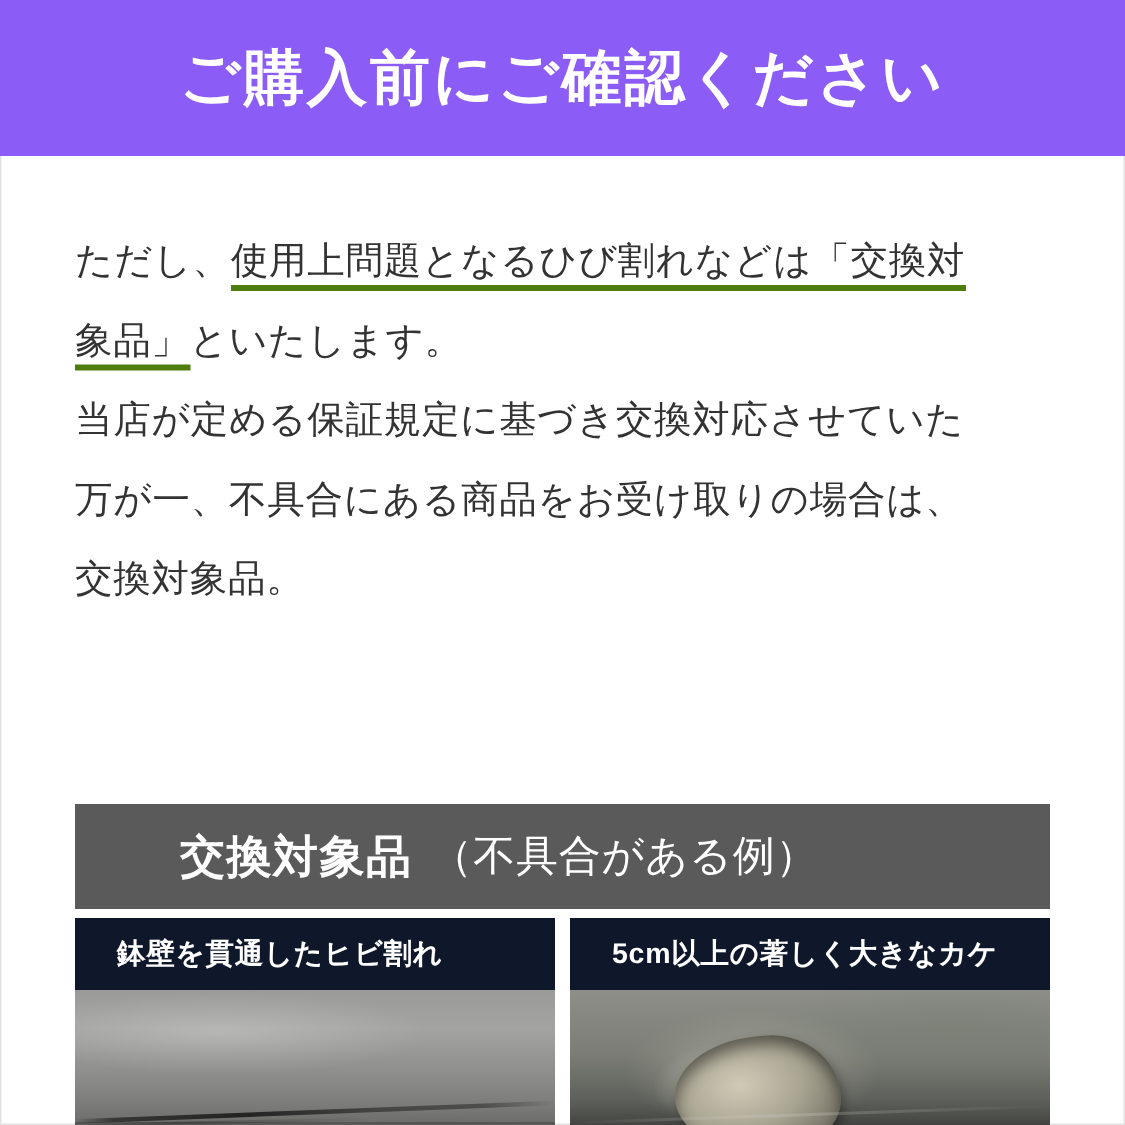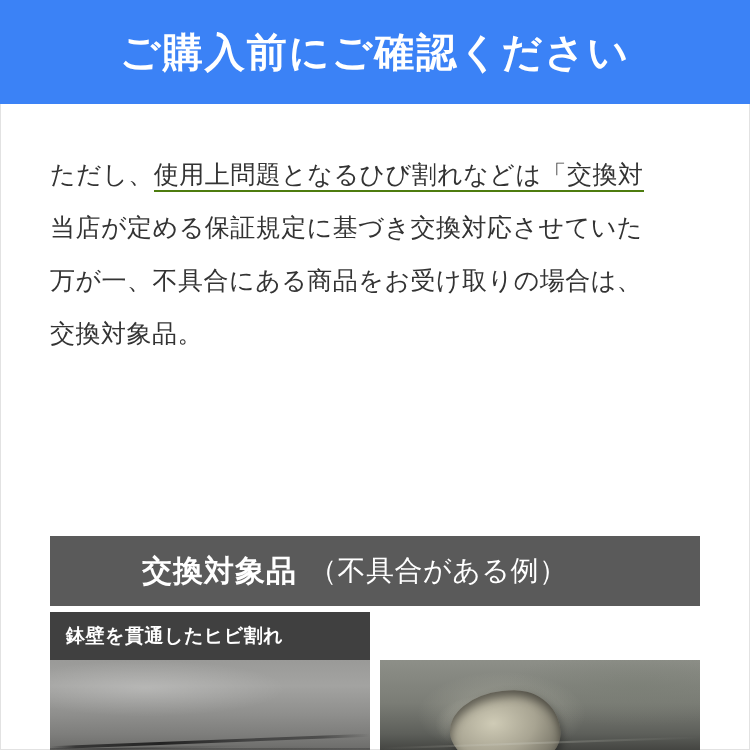--- a/index.html
+++ b/index.html
@@ -38,21 +38,21 @@
     background: #e2e2e2;
   }
 
   
   .header {
     position: absolute;
     left: 0;
     top: 0;
     width: 750px;
     height: 104px;
-    background: #3b82f6;
+    background: #8b5cf6;
     display: flex;
     align-items: center;
     justify-content: center;
   }
   .header-title {
     color: #ffffff;
     font-size: 40px;
     font-weight: bold;
     letter-spacing: 2px;
     line-height: 1;
@@ -73,36 +73,36 @@
     color: #333333;
     font-size: 25px;
     line-height: 53px;
     letter-spacing: 0.5px;
     margin: 0;
   }
   .para-1 {
     margin-bottom: 0px;
   }
   .underline {
-    border-bottom: 2px solid #4d7c0f;
+    border-bottom: 4px solid #4d7c0f;
     padding-bottom: 2px;
   }
 
   
   .section-band {
     position: absolute;
     left: 50px;
     top: 536px;
     width: 650px;
     height: 70px;
     background: #5a5a5a;
     display: flex;
     align-items: center;
     box-sizing: border-box;
-    padding-left: 92px;
+    padding-left: 70px;
   }
   .band-main {
     color: #ffffff;
     font-size: 30px;
     font-weight: bold;
     letter-spacing: 1px;
   }
   .band-sub {
     color: #ffffff;
     font-size: 28px;
@@ -125,27 +125,27 @@
     width: 320px;
     height: 190px;
     overflow: hidden;
   }
   .panel-caption {
     position: absolute;
     left: 0;
     top: 0;
     width: 100%;
     height: 48px;
-    background: #404040;
+    background: #0f172a;
     color: #ffffff;
     font-size: 19px;
     font-weight: bold;
     display: flex;
     align-items: center;
-    padding-left: 16px;
+    padding-left: 28px;
     box-sizing: border-box;
     letter-spacing: 0.5px;
     z-index: 3;
   }
   .photo {
     position: absolute;
     left: 0;
     top: 48px;
     width: 320px;
     height: 142px;
@@ -255,20 +255,21 @@
   <div class="frame-left"></div>
   <div class="frame-right"></div>
   <div class="frame-bottom"></div>
 
   <div class="header">
     <div class="header-title">ご購入前にご確認ください</div>
   </div>
 
   <div class="content">
     <p class="para para-1"><span>ただし、</span><span class="underline">使用上問題となるひび割れなどは「交換対</span></p>
+    <p class="para"><span class="underline">象品」</span><span>といたします。</span></p>
     <p class="para">当店が定める保証規定に基づき交換対応させていた</p>
     <p class="para">万が一、不具合にある商品をお受け取りの場合は、</p>
     <p class="para">交換対象品。</p>
   </div>
 
   <div class="section-band">
     <span class="band-main">交換対象品</span>
     <span class="band-sub">（不具合がある例）</span>
   </div>
 
@@ -279,20 +280,21 @@
       <div class="photo">
         <div class="photo-crack">
           <div class="crack-band"></div>
           <div class="crack-line"></div>
           <div class="crack-line2"></div>
         </div>
       </div>
     </div>
 
     <div class="panel">
+      <div class="panel-caption">5cm以上の著しく大きなカケ</div>
       <div class="photo">
         <div class="photo-chip">
           <div class="chip-shape"></div>
           <div class="chip-edge"></div>
 
         </div>
       </div>
     </div>
 
   </div>

